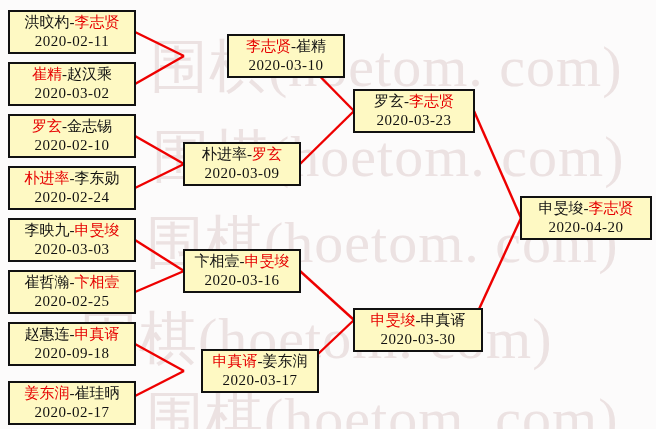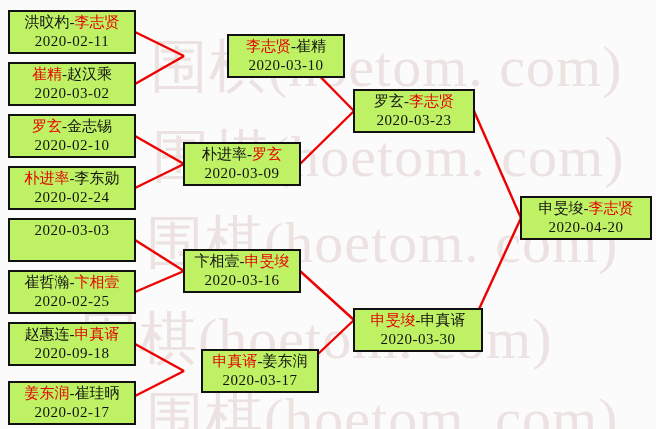--- a/index.html
+++ b/index.html
@@ -13,21 +13,21 @@
     position:absolute; z-index:0; white-space:nowrap;
     font-size:58px; line-height:58px; letter-spacing:1px;
     color:#ece2e2; user-select:none;
   }
   
   #wires { position:absolute; left:0; top:0; z-index:1; }
   #wires line { stroke:#ee0000; stroke-width:2.4; }
   
   .box {
     position:absolute; z-index:2; box-sizing:border-box;
-    background:#bef264; border:2px solid #111111;
+    background:#fef9c3; border:2px solid #111111;
     width:128px; height:44px; text-align:center;
     font-size:15px; line-height:19px; padding-top:1px;
     color:#111111;
   }
   .box .names { white-space:nowrap; }
   .box .p { color:#111111; }
   .box .p.w { color:#e60000; }
   .box .sep { color:#111111; }
   .box .date { color:#111111; letter-spacing:0.5px; }
 </style>
@@ -69,20 +69,21 @@
   </div>
   <div class="box" style="left:8px; top:114px;">
     <div class="names"><span class="p w">罗玄</span><span class="sep">-</span><span class="p">金志锡</span></div>
     <div class="date">2020-02-10</div>
   </div>
   <div class="box" style="left:8px; top:166px;">
     <div class="names"><span class="p w">朴进率</span><span class="sep">-</span><span class="p">李东勋</span></div>
     <div class="date">2020-02-24</div>
   </div>
   <div class="box" style="left:8px; top:218px;">
+    <div class="names"><span class="p">李映九</span><span class="sep">-</span><span class="p w">申旻埈</span></div>
     <div class="date">2020-03-03</div>
   </div>
   <div class="box" style="left:8px; top:270px;">
     <div class="names"><span class="p">崔哲瀚</span><span class="sep">-</span><span class="p w">卞相壹</span></div>
     <div class="date">2020-02-25</div>
   </div>
   <div class="box" style="left:8px; top:322px;">
     <div class="names"><span class="p">赵惠连</span><span class="sep">-</span><span class="p w">申真谞</span></div>
     <div class="date">2020-09-18</div>
   </div>

